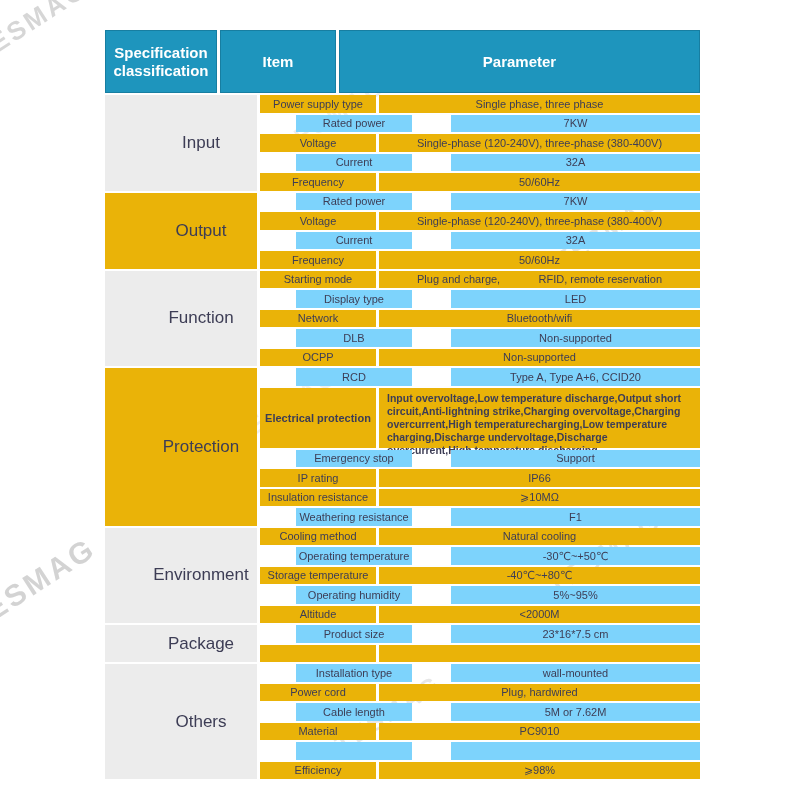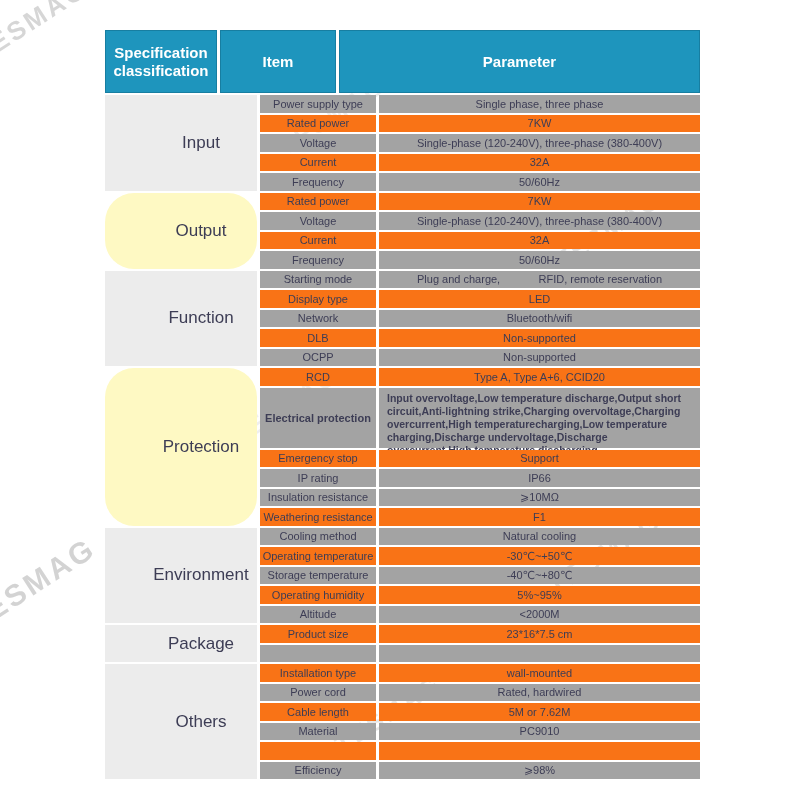--- a/index.html
+++ b/index.html
@@ -19,31 +19,31 @@
     display:flex;align-items:center;justify-content:center;text-align:center;
     font-size:15px;font-weight:600;line-height:18px;padding:0 6px;box-sizing:border-box;
   }
   .spec-body{display:flex;flex-direction:column;gap:2px;}
   .section{display:flex;gap:3px;}
   .cls-cell{
     width:112px;flex:0 0 112px;display:flex;align-items:center;justify-content:center;
     font-size:17px;text-align:center;padding-left:40px;
   }
   .cls-light{background:#ececec;}
-  .cls-dark{background:#fef9c3;border-radius:29px;}
+  .cls-dark{background:#eab308;}
   .rows{flex:1;display:flex;flex-direction:column;gap:2px;}
   .row{display:flex;gap:3px;}
   .cell{
     height:17.5px;display:flex;align-items:center;justify-content:center;
     font-size:11px;line-height:12px;text-align:center;box-sizing:border-box;
   }
   .item-cell{width:116px;flex:0 0 116px;}
   .param-cell{flex:1;}
-  .cell-light{background:#a3a3a3;}
-  .cell-dark{background:#f97316;}
+  .cell-light{background:#eab308;}
+  .cell-dark{background:#7dd3fc;margin-left:36px;}
   .row.tall .cell{height:60px;font-weight:bold;}
   .param-cell.left{
     display:block;text-align:left;padding:4px 8px;
     font-size:10.5px;line-height:13px;
   }
   .param-cell.split{justify-content:space-between;padding:0 38px;gap:36px;}
   .watermark{
     position:absolute;color:#c9c9c9;font-size:26px;font-weight:700;
     letter-spacing:3px;transform:rotate(-33deg);white-space:nowrap;
     pointer-events:none;user-select:none;
@@ -217,21 +217,21 @@
       </div>
       <div class="section">
         <div class="cls-cell cls-light">Others</div>
         <div class="rows">
           <div class="row">
             <div class="cell item-cell cell-dark">Installation type</div>
             <div class="cell param-cell cell-dark">wall-mounted</div>
           </div>
           <div class="row">
             <div class="cell item-cell cell-light">Power cord</div>
-            <div class="cell param-cell cell-light">Rated, hardwired</div>
+            <div class="cell param-cell cell-light">Plug, hardwired</div>
           </div>
           <div class="row">
             <div class="cell item-cell cell-dark">Cable length</div>
             <div class="cell param-cell cell-dark">5M or 7.62M</div>
           </div>
           <div class="row">
             <div class="cell item-cell cell-light">Material</div>
             <div class="cell param-cell cell-light">PC9010</div>
           </div>
           <div class="row">

